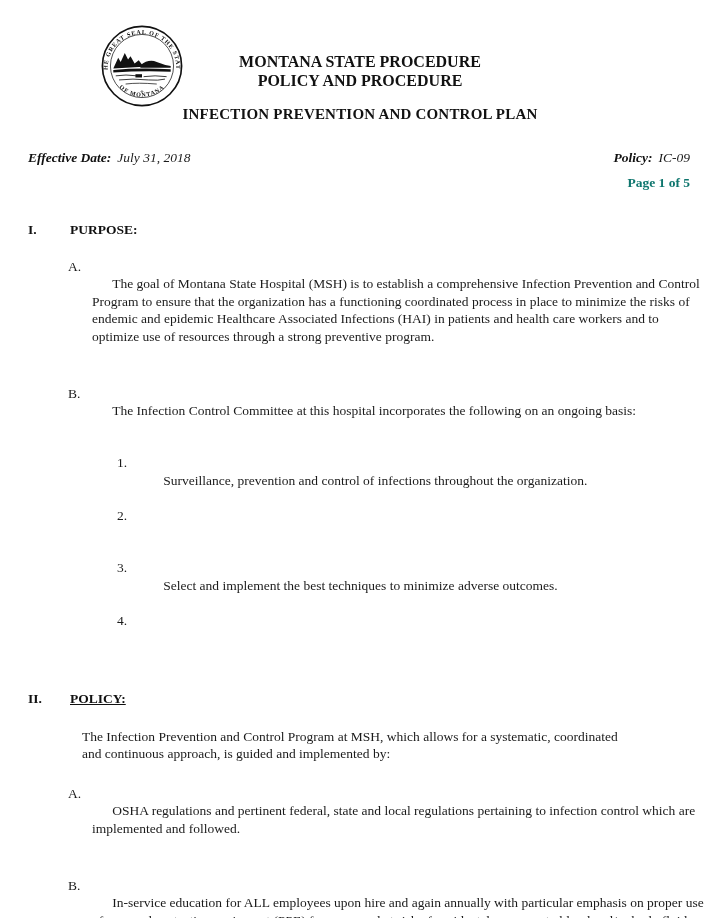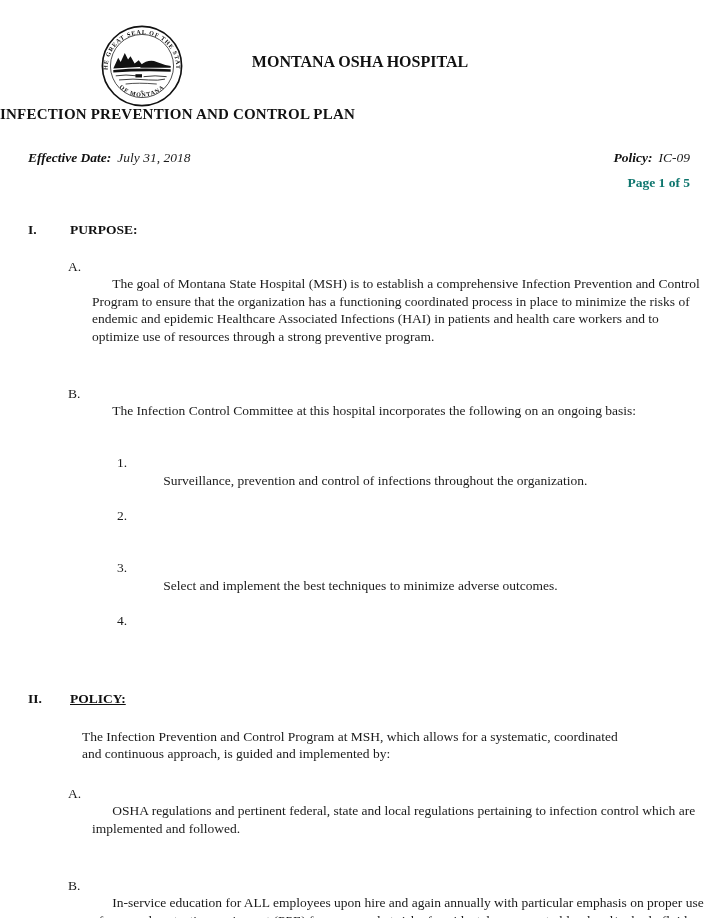--- a/index.html
+++ b/index.html
@@ -9,21 +9,21 @@
     margin:0 auto;
     background:#ffffff;
     font-family:"Liberation Serif","DejaVu Serif",serif;
     font-size:13.5px;line-height:17.5px;color:#1b1b1b;
     overflow:hidden;
   }
   
   .seal{position:absolute;left:101px;top:25px;width:82px;height:82px;}
   .org-block{position:absolute;left:0;right:0;top:52px;text-align:center;}
   .org-line{font-weight:bold;font-size:16px;line-height:19px;color:#111;}
-  .doc-title{position:absolute;left:0;right:0;top:106px;text-align:left;
+  .doc-title{position:absolute;left:0;right:0;top:106px;text-align:center;
     font-weight:bold;font-size:15px;color:#111;letter-spacing:.2px;}
   
   .meta-row{position:absolute;top:149px;left:28px;right:30px;height:18px;font-style:italic;}
   .meta-left{position:absolute;left:0;top:0;}
   .meta-right{position:absolute;right:0;top:0;}
   .b{font-weight:bold;color:#111;}
   .meta-gap{display:inline-block;width:6px;}
   .page-row{position:absolute;top:174px;right:30px;font-weight:bold;color:#0f766e;}
   
   .doc-body{position:absolute;top:221px;left:0;right:0;}
@@ -65,21 +65,22 @@
     <path d="M 15,55 Q 45,52 85,54 L 85,57 Q 50,55.5 15,58 Z" fill="#111"></path>
     <path d="M 18,62 Q 30,60 44,62" fill="none" stroke="#111" stroke-width="1"></path>
     <path d="M 52,63 Q 66,61 80,63" fill="none" stroke="#111" stroke-width="1"></path>
     <path d="M 22,67 Q 38,65 58,67 Q 70,68 78,66" fill="none" stroke="#111" stroke-width="1"></path>
     <path d="M 30,72 Q 45,70 68,72" fill="none" stroke="#111" stroke-width="0.9"></path>
     <rect x="42" y="60" width="8" height="4" fill="#111"></rect>
     <text x="50" y="83" font-size="5" text-anchor="middle" fill="#111">✛</text>
   </svg>
 
   <div class="org-block">
-    <div class="org-line">MONTANA OSHA HOSPITAL</div>
+    <div class="org-line">MONTANA STATE PROCEDURE</div>
+    <div class="org-line">POLICY AND PROCEDURE</div>
   </div>
 
   <div class="doc-title">INFECTION PREVENTION AND CONTROL PLAN</div>
 
   <div class="meta-row">
     <div class="meta-left"><span class="b">Effective Date:</span><span class="meta-gap"></span><span>July 31, 2018</span></div>
     <div class="meta-right"><span class="b">Policy:</span><span class="meta-gap"></span><span>IC-09</span></div>
   </div>
 
   <div class="page-row">Page 1 of 5</div>

